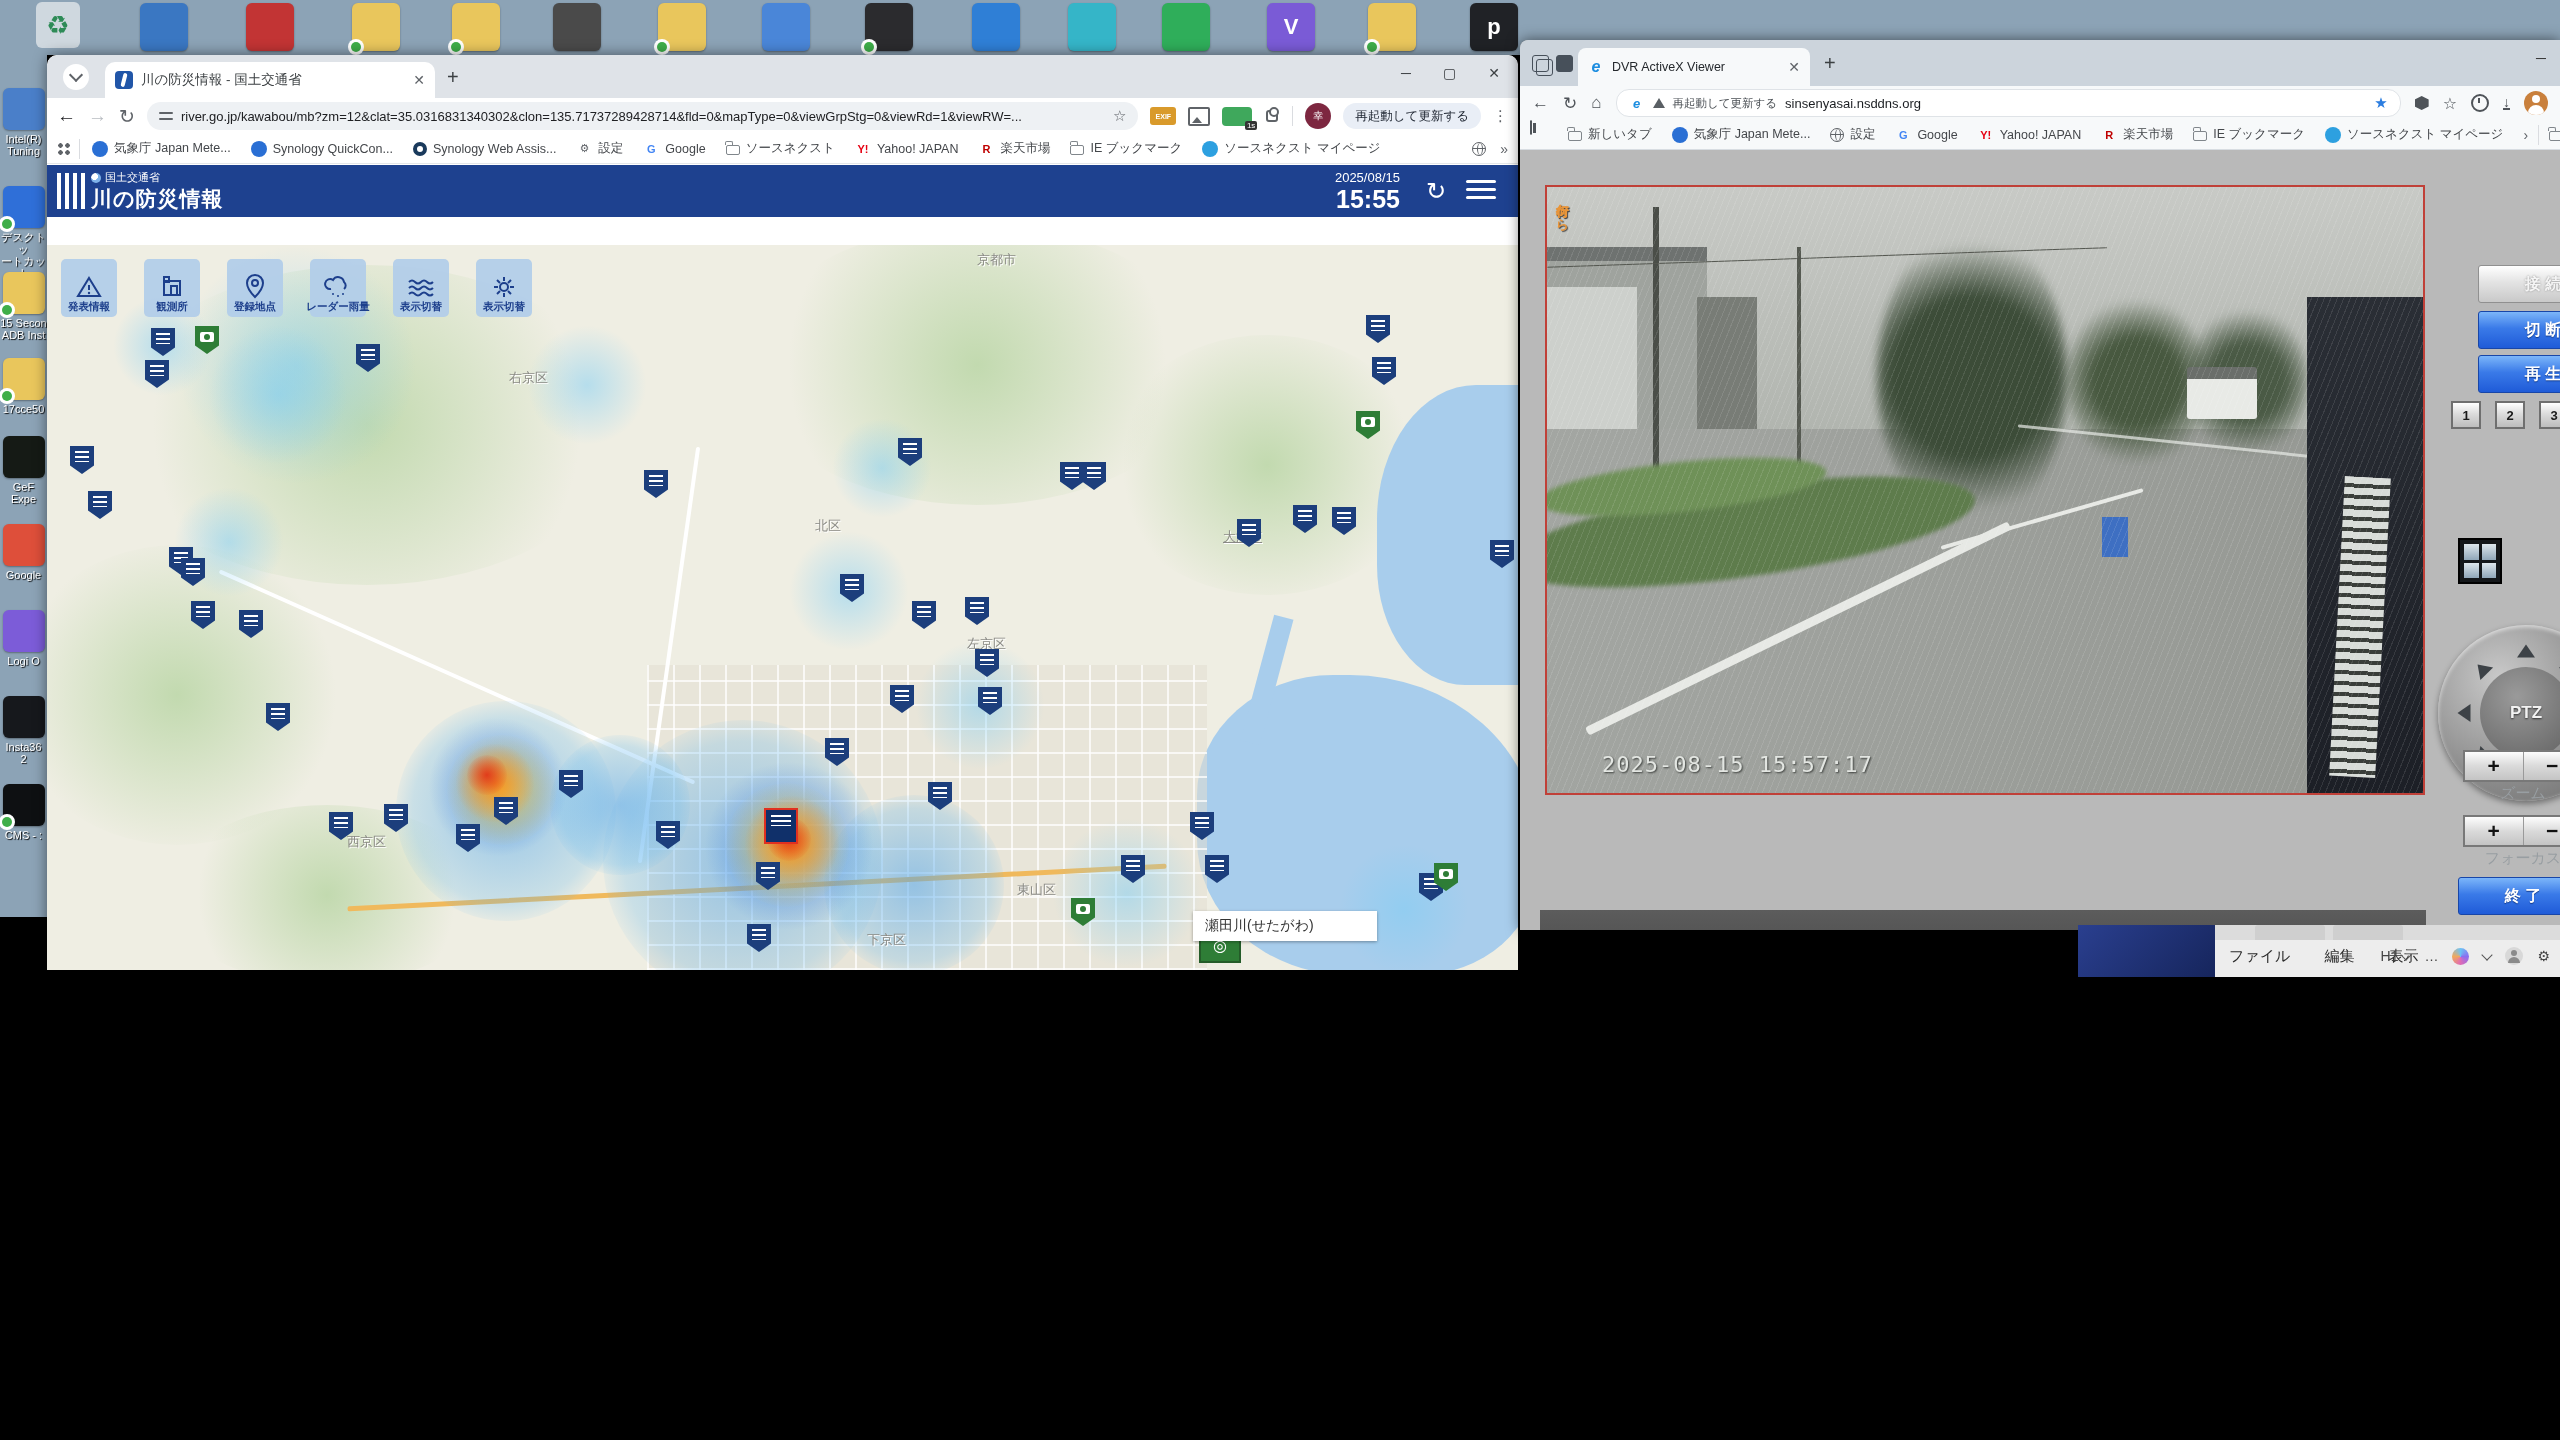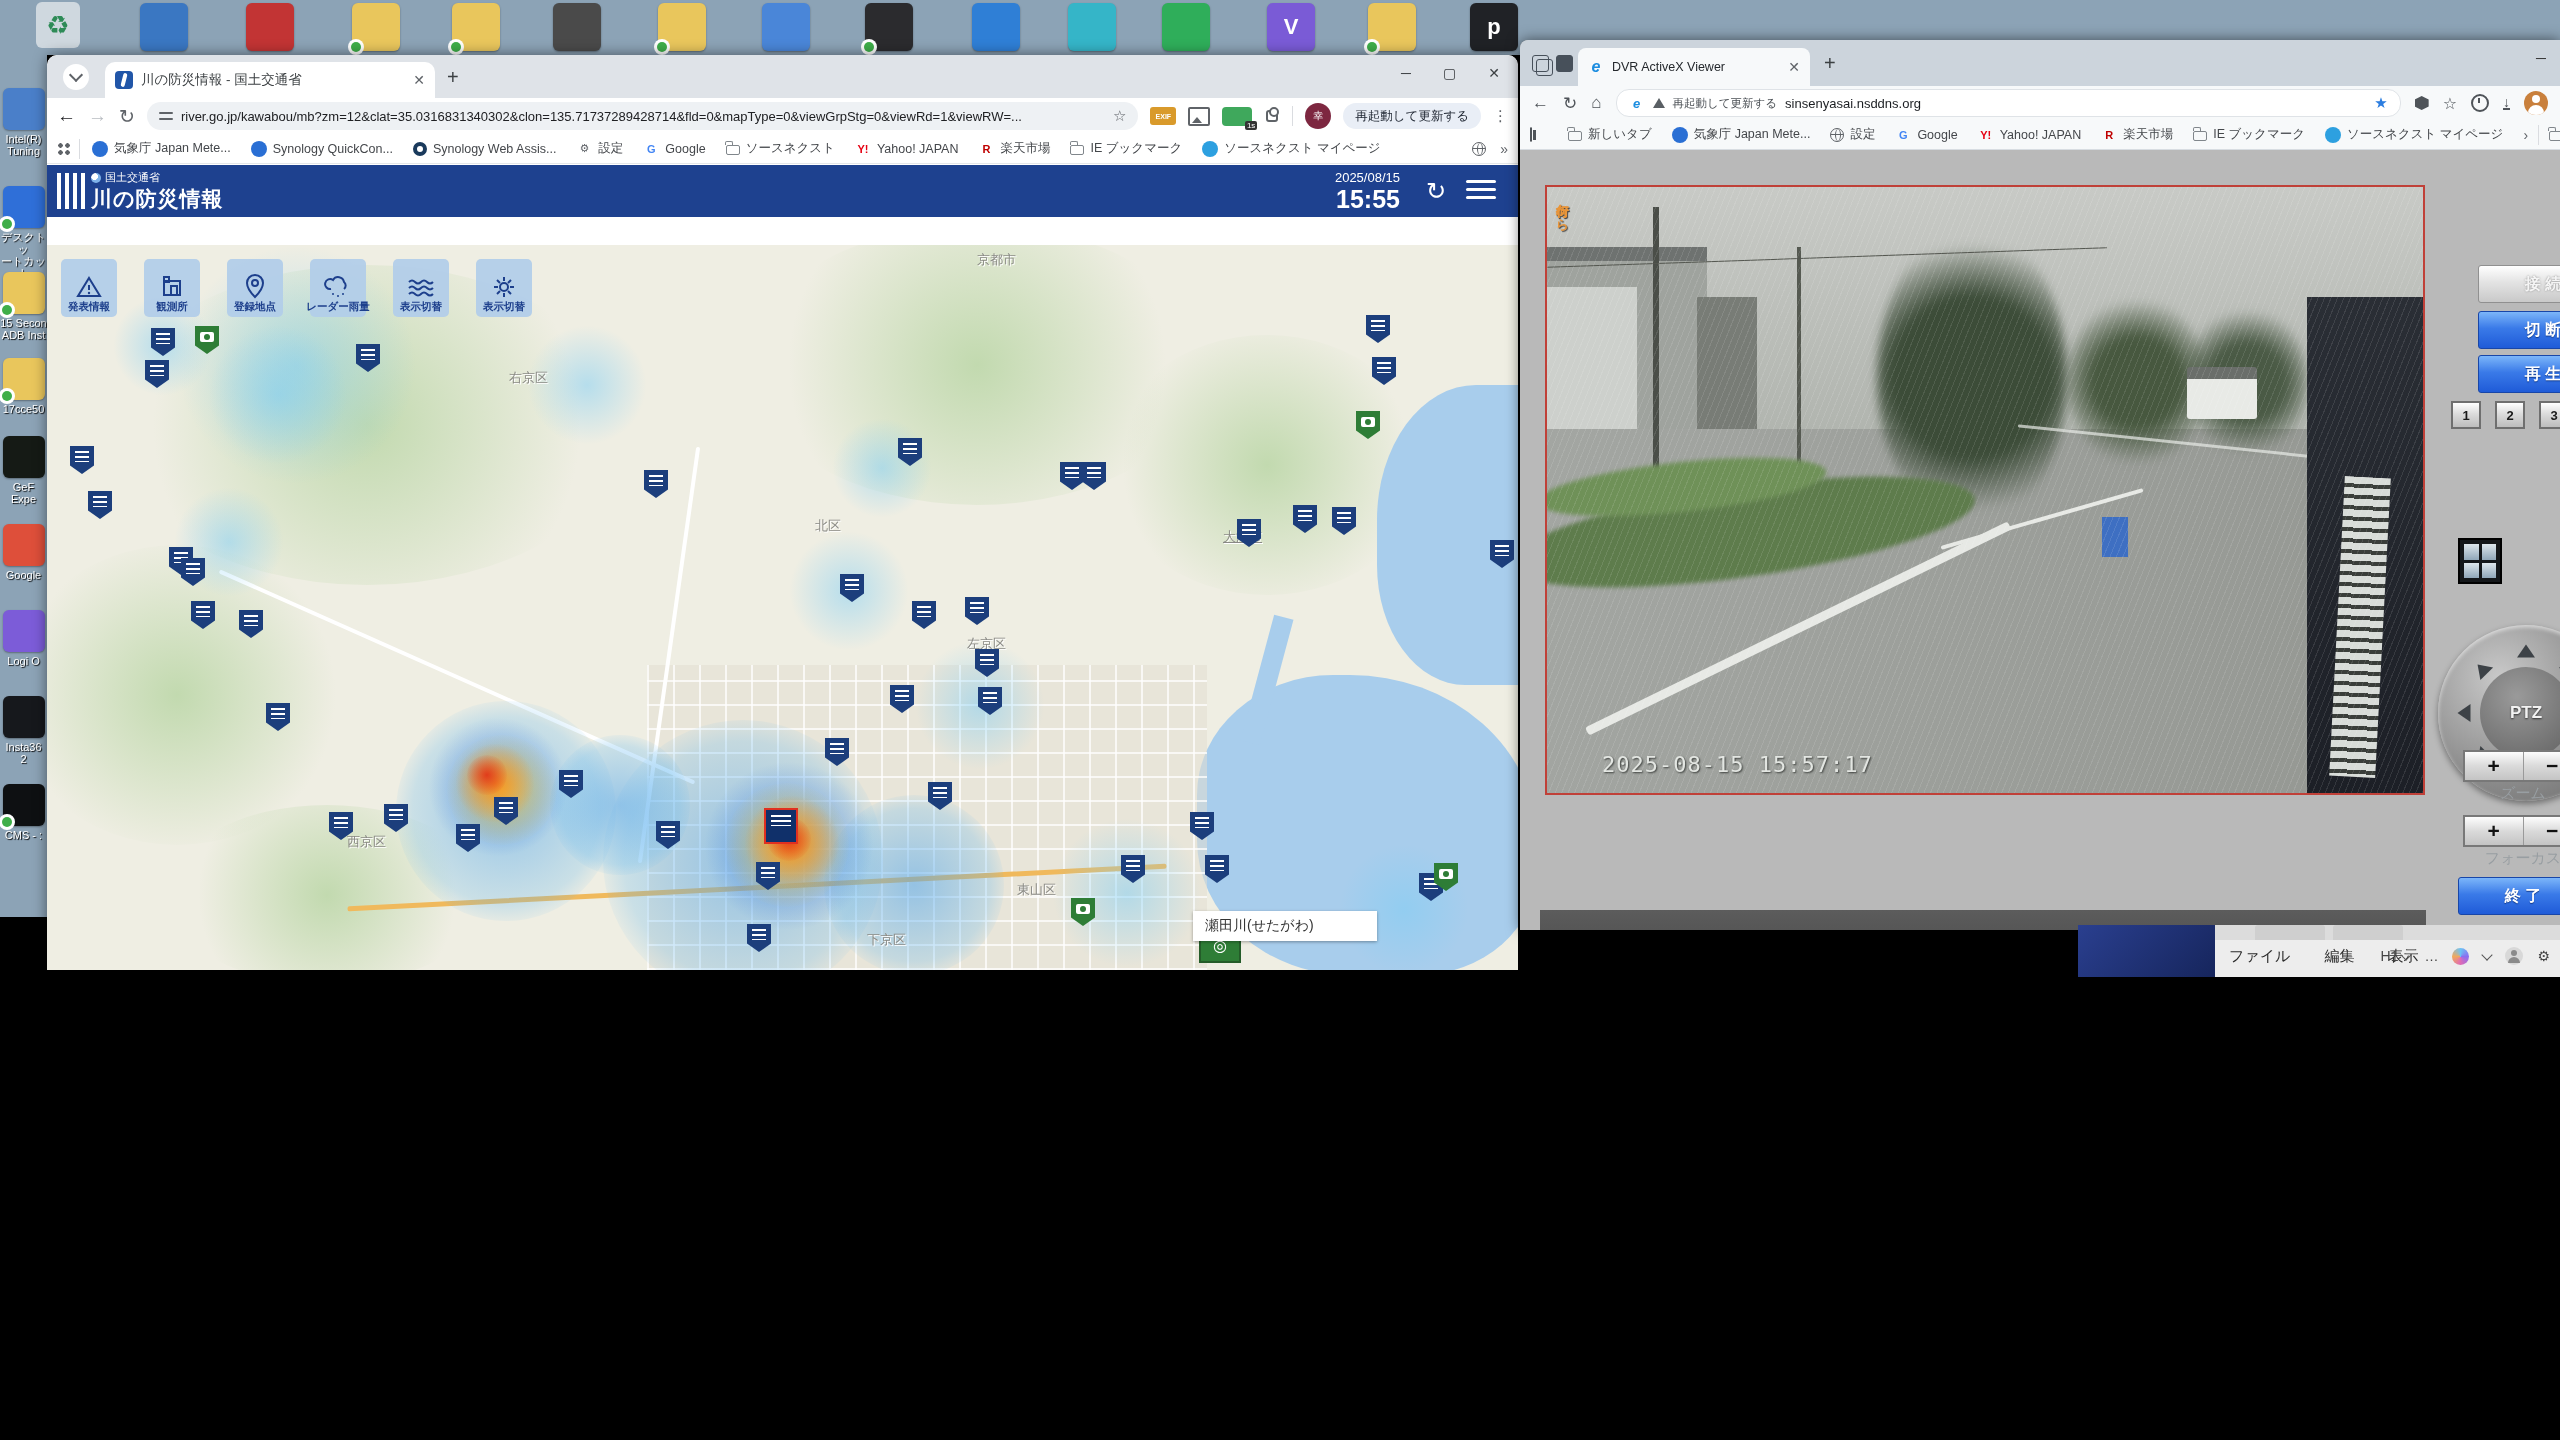--- a/index.html
+++ b/index.html
@@ -136,21 +136,21 @@
   .e-url{font-size:13px;color:#1b1e22;white-space:nowrap;overflow:hidden;flex:1;}
   .star-blue{color:#2b7de0;font-size:15px;}
   .e-ico{color:#4f5459;font-size:16px;}
   .e-hex{width:14px;height:14px;background:#4f5459;clip-path:polygon(50% 0,100% 25%,100% 75%,50% 100%,0 75%,0 25%);}
   .e-clock{width:14px;height:14px;border:2px solid #4f5459;border-radius:50%;position:relative;}
   .e-clock::before{content:"";position:absolute;left:5px;top:2px;width:2px;height:5px;background:#4f5459;}
   .e-dl{position:relative;color:#4f5459;font-size:14px;border-bottom:2px solid #4f5459;line-height:12px;}
   .avatar-e{width:24px;height:24px;border-radius:50%;background:#c9803c;position:relative;overflow:hidden;}
   .avatar-e::before{content:"";position:absolute;left:8px;top:4px;width:8px;height:8px;border-radius:50%;background:#fff;}
   .avatar-e::after{content:"";position:absolute;left:4px;top:14px;width:16px;height:10px;border-radius:8px 8px 0 0;background:#fff;}
-  .e-bookmarks{position:absolute;left:0;top:80px;width:100%;height:30px;background:#f7f9fa;border-bottom:1px solid #d8dde2;display:flex;align-items:center;gap:12px;padding:0 10px;box-sizing:border-box;}
+  .e-bookmarks{position:absolute;left:0;top:80px;width:100%;height:30px;background:#f7f9fa;border-bottom:1px solid #d8dde2;display:flex;gap:12px;padding:0 10px;box-sizing:border-box;}
   .sidebar-ico{width:15px;height:13px;border:1.8px solid #4f5459;border-radius:2px;position:relative;margin-right:4px;}
   .sidebar-ico::before{content:"";position:absolute;left:1.5px;top:1.5px;bottom:1.5px;width:3px;background:#4f5459;}
   .e-page{position:absolute;left:0;top:110px;width:100%;height:780px;background:#b9b9b9;}
 
   
   .video{position:absolute;left:25px;top:35px;width:880px;height:610px;border:2px solid #c04038;box-sizing:border-box;overflow:hidden;background:#aeb2ac;}
   .sky{position:absolute;left:0;top:0;width:100%;height:42%;background:linear-gradient(#c8cac6,#b0b4ae);}
   .roadbed{position:absolute;left:0;top:40%;width:100%;height:60%;background:linear-gradient(100deg,#a3a6a2,#949792);}
   .blob{position:absolute;border-radius:50%;filter:blur(5px);}
   .bldg{position:absolute;}

